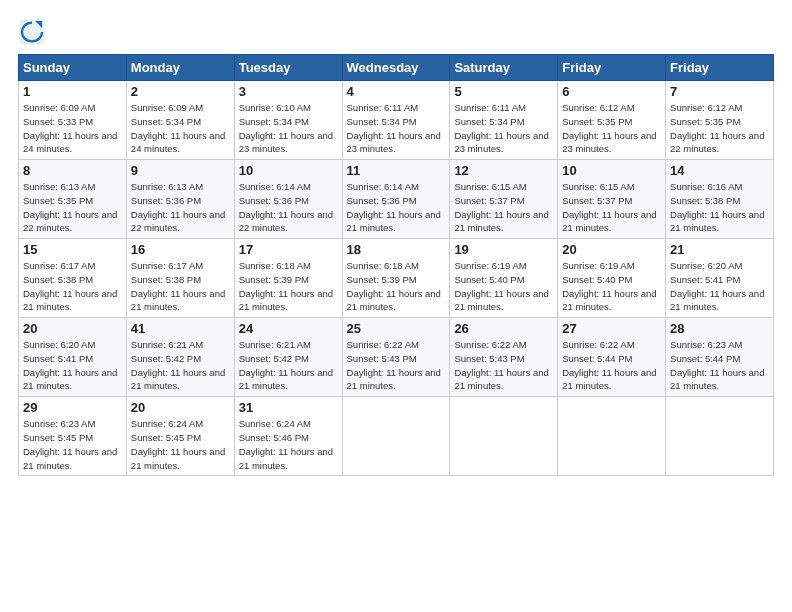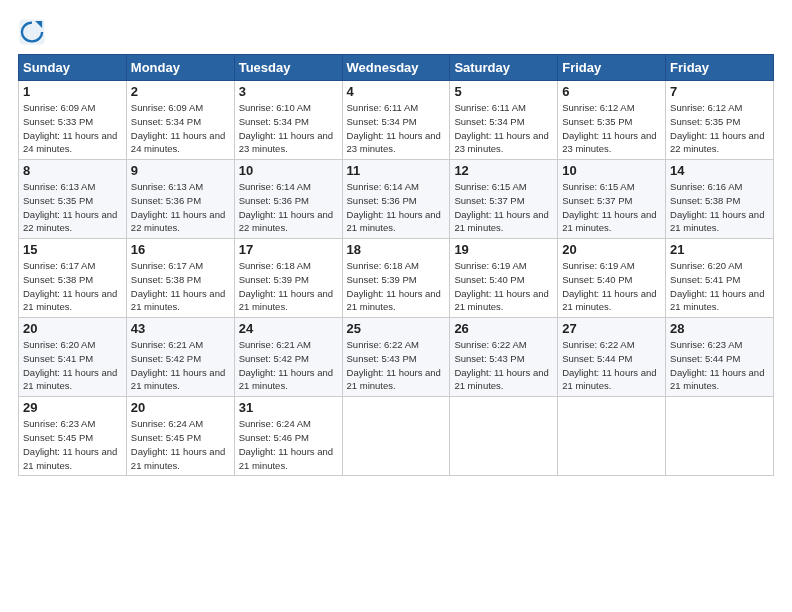--- a/index.html
+++ b/index.html
@@ -224,21 +224,21 @@
             <span class="day-num">21</span>
             <div class="day-detail">Sunrise: 6:20 AM<br>Sunset: 5:41 PM<br>Daylight: 11 hours and 21 minutes.</div>
           </td>
         </tr>
         <tr>
           <td>
             <span class="day-num">20</span>
             <div class="day-detail">Sunrise: 6:20 AM<br>Sunset: 5:41 PM<br>Daylight: 11 hours and 21 minutes.</div>
           </td>
           <td>
-            <span class="day-num">43</span>
+            <span class="day-num">41</span>
             <div class="day-detail">Sunrise: 6:21 AM<br>Sunset: 5:42 PM<br>Daylight: 11 hours and 21 minutes.</div>
           </td>
           <td>
             <span class="day-num">24</span>
             <div class="day-detail">Sunrise: 6:21 AM<br>Sunset: 5:42 PM<br>Daylight: 11 hours and 21 minutes.</div>
           </td>
           <td>
             <span class="day-num">25</span>
             <div class="day-detail">Sunrise: 6:22 AM<br>Sunset: 5:43 PM<br>Daylight: 11 hours and 21 minutes.</div>
           </td>

